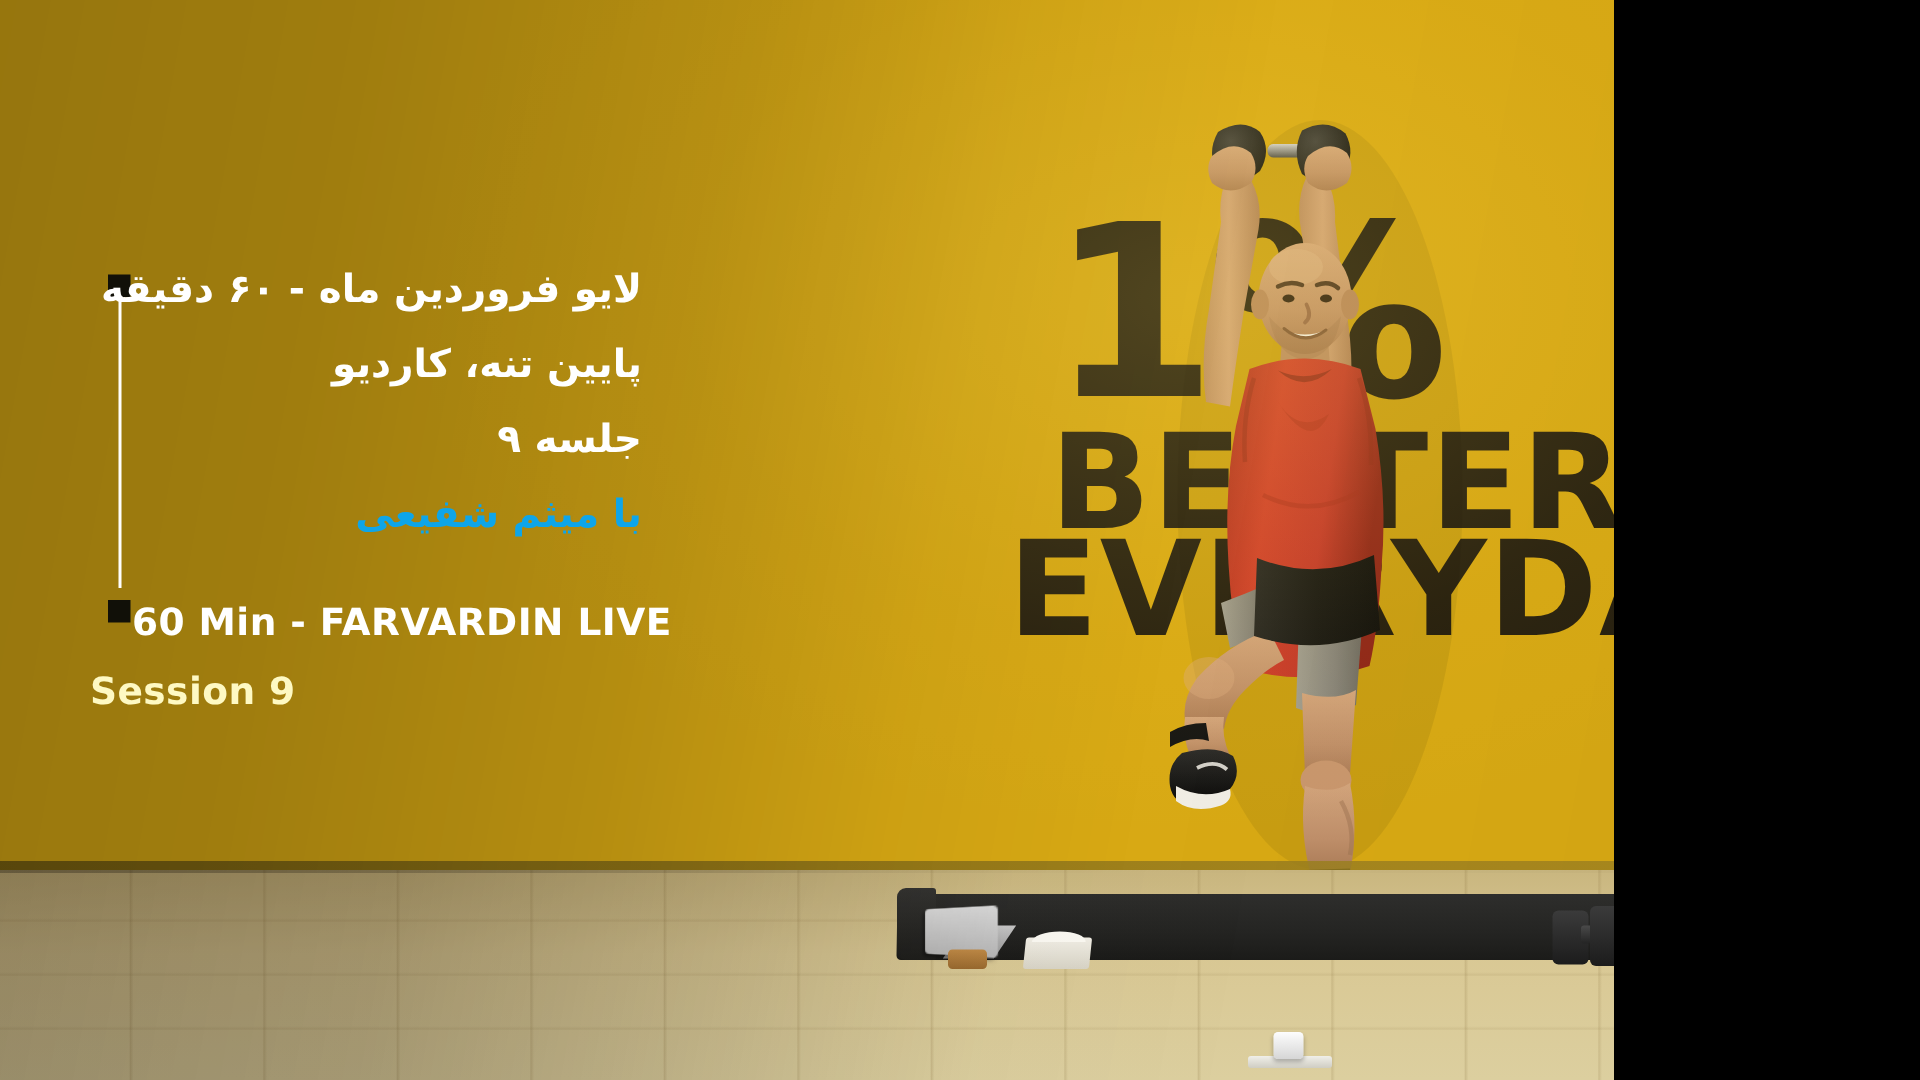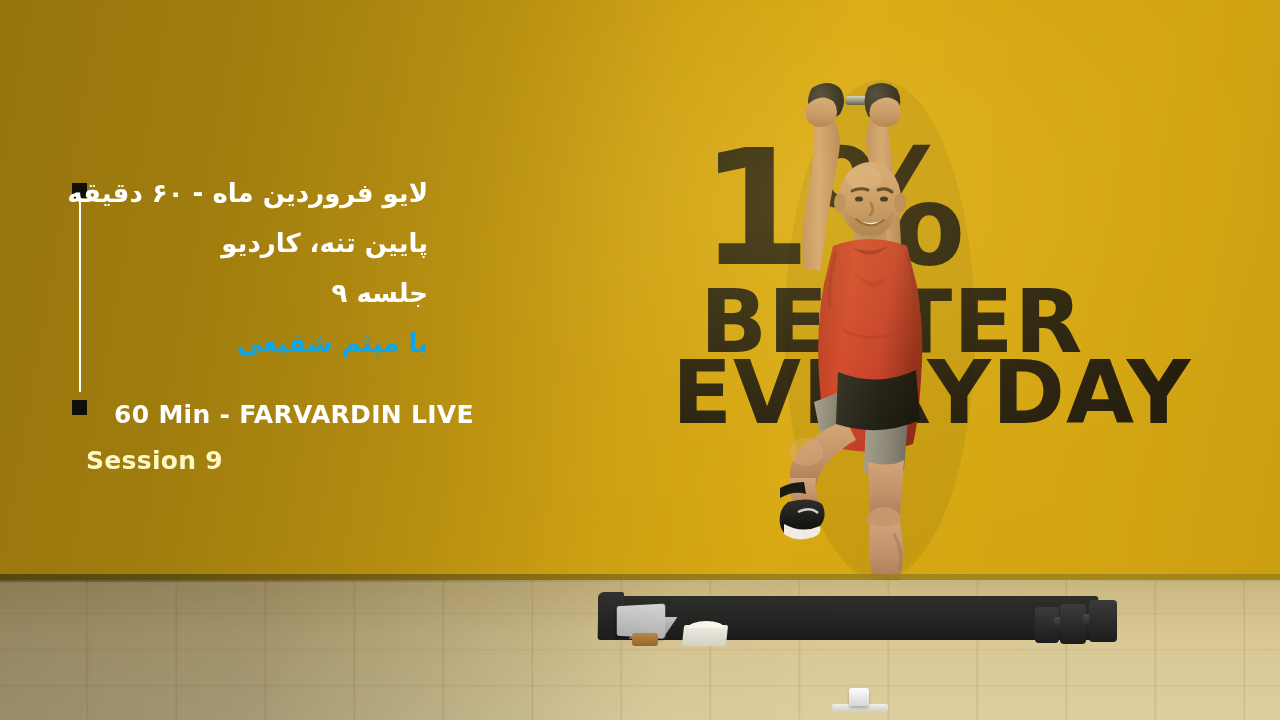--- a/index.html
+++ b/index.html
@@ -8,21 +8,21 @@
   html, body {
     width: 1280px;
     height: 720px;
     overflow: hidden;
     background: #000;
     font-family: "DejaVu Sans", "Liberation Sans", sans-serif;
   }
 
   #stage {
     position: relative;
-    width: 1280px;
+    width: 1076px;
     height: 720px;
     overflow: hidden;
     text-decoration: underline;
   }
 
   
   .wall {
     position: absolute;
     left: 0; top: 0;
     width: 1280px;
@@ -247,21 +247,21 @@
     font-size: 26px;
     font-weight: 700;
     line-height: 50px;
     color: #ffffff;
     white-space: nowrap;
   }
   .fa-line.dark { color: #0ea5e9; }
 
   .en-block {
     position: absolute;
-    left: 86px;
+    left: 60px;
     top: 392px;
     width: 470px;
   }
   .en-line {
     display: block;
     font-size: 25px;
     font-weight: 700;
     line-height: 46px;
     color: #ffffff;
     letter-spacing: .3px;

